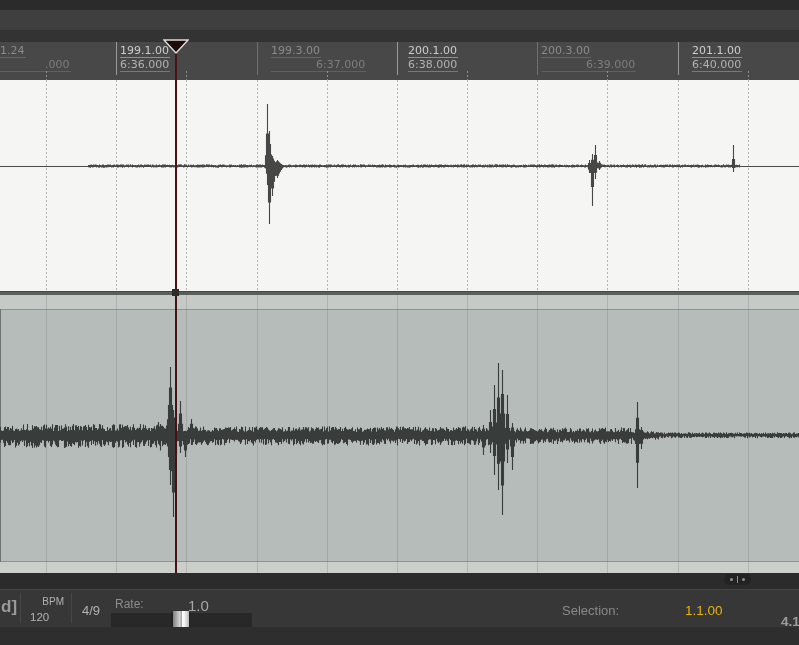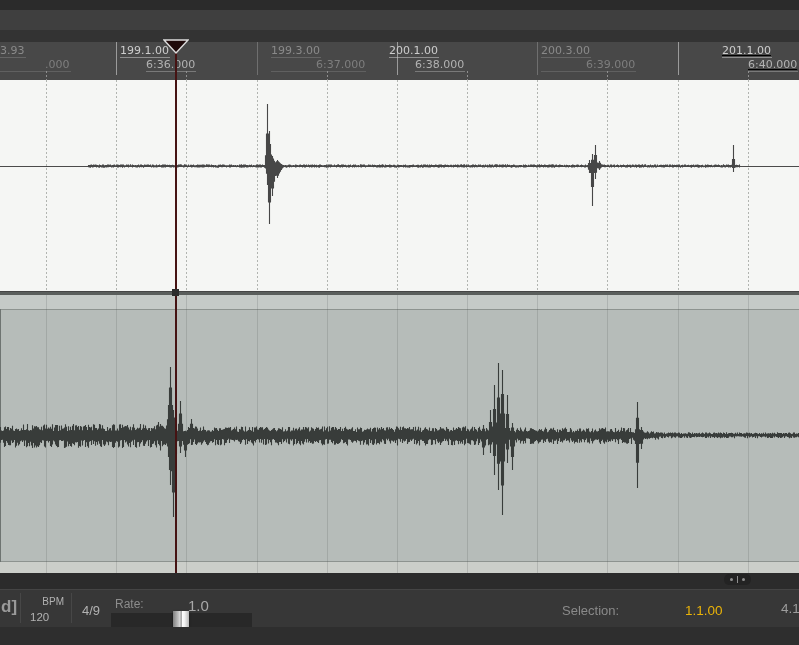--- a/index.html
+++ b/index.html
@@ -13,21 +13,21 @@
   #strip-top   {left:0;top:0;width:799px;height:10px;background:#2b2b2b;}
   #strip-tool  {left:0;top:10px;width:799px;height:20px;background:#3f3f3f;}
   #strip-sub   {left:0;top:30px;width:799px;height:12px;background:#333333;}
   
   #ruler{left:0;top:42px;width:799px;height:38px;background:#484848;font-family:"DejaVu Sans",sans-serif;}
   .ruler-label{position:absolute;top:2px;}
   .ruler-tick{position:absolute;top:0;width:1px;height:33px;background:#9b9b9b;}
   .ruler-tick.dim{background:#6f6f6f;}
   .rl-bar,.rl-time{display:block;font-size:11px;line-height:13px;border-bottom:1px solid rgba(200,200,200,.55);padding:0 1px 0 0;width:max-content;}
   .bright .rl-bar{color:#cdcdcd;}
-  .bright .rl-time{color:#b2b2b2;border-bottom-color:rgba(170,170,170,.5);margin-left:26px;}
+  .bright .rl-time{color:#b2b2b2;border-bottom-color:rgba(170,170,170,.5);}
   .dimlab .rl-bar{color:#8a8a8a;border-bottom-color:rgba(130,130,130,.5);}
   .dimlab .rl-time{color:#7e7e7e;border-bottom-color:rgba(120,120,120,.5);padding-left:45px;}
   .beat-tick{position:absolute;top:29px;width:1px;height:9px;
     background-image:repeating-linear-gradient(to bottom,#8f8f8f 0 2px,transparent 2px 4px);}
   
   #track1{left:0;top:80px;width:799px;height:211px;background:#f5f6f4;}
   #divider{left:0;top:291px;width:799px;height:4px;background:#5a5e5c;border-top:1px solid #454545;box-sizing:border-box;}
   #track2{left:0;top:295px;width:799px;height:278px;background:#c5cac7;}
   #item2{position:absolute;left:0;top:14px;width:799px;height:253px;background:#b6bcb9;
     border-top:1px solid #8d938f;border-bottom:1px solid #8d938f;box-sizing:border-box;}
@@ -57,63 +57,63 @@
   #bpm-value{left:30px;top:21px;width:34px;font-size:11.5px;color:#b2b2b2;}
   #timesig{left:74px;top:13px;width:34px;text-align:center;font-size:13px;color:#b2b2b2;}
   #rate-label{left:115px;top:7px;font-size:12px;color:#8c8c8c;}
   #rate-value{left:188px;top:7px;font-size:15px;color:#a8a8a8;}
   #rate-slider{position:absolute;left:111px;top:23px;width:141px;height:14px;background:#282828;}
   #rate-handle{position:absolute;left:62px;top:-2px;width:16px;height:19px;
     background:linear-gradient(90deg,#808080 0%,#cacaca 38%,#e8e8e8 46%,#1d1d1d 50%,#ffffff 55%,#f2f2f2 72%,#b8b8b8 100%);
     box-shadow:0 1px 2px rgba(0,0,0,.6);}
   #selection-label{left:562px;top:13px;font-size:13px;color:#8a8a8a;}
   #selection-start{left:685px;top:13px;font-size:13.5px;color:#eab308;}
-  #selection-end{left:781px;top:11px;font-size:13.5px;color:#9d9d9d;}
+  #selection-end{left:781px;top:24px;font-size:13.5px;color:#9d9d9d;font-weight:bold;}
   
   #scroll-grip{position:absolute;left:724px;top:1px;width:27px;height:11px;background:#232323;border-radius:5px;
     display:flex;align-items:center;justify-content:center;gap:4px;}
   #scroll-grip .dot{width:3px;height:3px;background:#8f8f8f;border-radius:50%;}
   #scroll-grip .bar{width:1px;height:7px;background:#8f8f8f;}
 </style>
 </head>
 <body>
 
 <div id="app">
 
   <div id="strip-top" class="abs"></div>
   <div id="strip-tool" class="abs"></div>
   <div id="strip-sub" class="abs"></div>
 
   <div id="ruler" class="abs">
       <div class="ruler-label dimlab" style="left: 0px;">
-        <span class="rl-bar">3.93</span>
+        <span class="rl-bar">1.24</span>
         <span class="rl-time">.000</span>
       </div>
       <div class="ruler-tick" style="left: 116px;"></div>
       <div class="ruler-label bright" style="left: 120px;">
         <span class="rl-bar">199.1.00</span>
         <span class="rl-time">6:36.000</span>
       </div>
       <div class="ruler-tick dim" style="left: 257px;"></div>
       <div class="ruler-label dimlab" style="left: 271px;">
         <span class="rl-bar">199.3.00</span>
         <span class="rl-time">6:37.000</span>
       </div>
       <div class="ruler-tick" style="left: 397px;"></div>
-      <div class="ruler-label bright" style="left: 389px; text-align: center;">
+      <div class="ruler-label bright" style="left: 408px; text-align: center;">
         <span class="rl-bar">200.1.00</span>
         <span class="rl-time">6:38.000</span>
       </div>
       <div class="ruler-tick dim" style="left: 537px;"></div>
       <div class="ruler-label dimlab" style="left: 541px;">
         <span class="rl-bar">200.3.00</span>
         <span class="rl-time">6:39.000</span>
       </div>
       <div class="ruler-tick" style="left: 678px;"></div>
-      <div class="ruler-label bright" style="left: 722px; text-decoration: underline;">
+      <div class="ruler-label bright" style="left: 692px;">
         <span class="rl-bar">201.1.00</span>
         <span class="rl-time">6:40.000</span>
       </div>
       <div class="beat-tick" style="left: 46px;"></div>
       <div class="beat-tick" style="left: 186px;"></div>
       <div class="beat-tick" style="left: 327px;"></div>
       <div class="beat-tick" style="left: 467px;"></div>
       <div class="beat-tick" style="left: 607px;"></div>
       <div class="beat-tick" style="left: 748px;"></div>
     </div>

